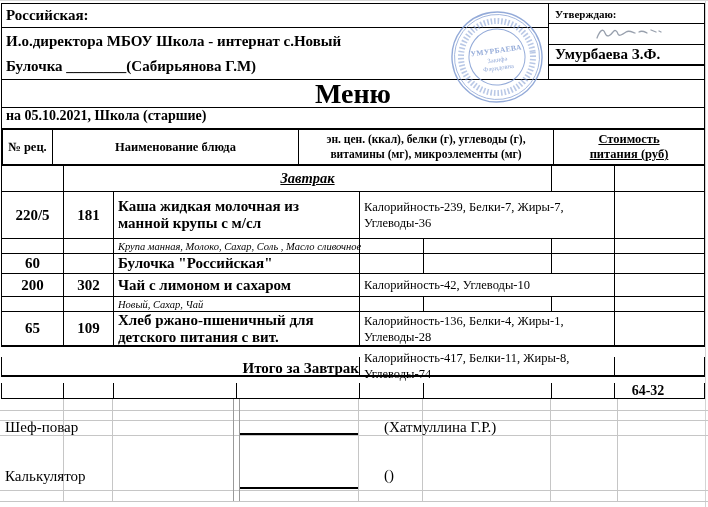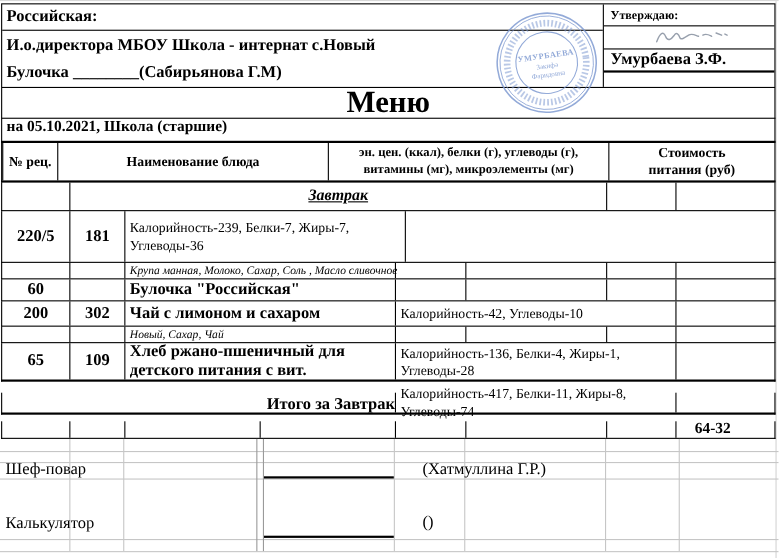--- a/index.html
+++ b/index.html
@@ -37,21 +37,21 @@
   
   .title-band{top:79px;height:28px;border-bottom:1px solid #000;
               align-items:center;justify-content:center;}
   .title-text{font-size:28px;font-weight:bold;line-height:26px;}
   .date-band{top:107px;height:22px;border-bottom:2px solid #000;}
   .date-text{font-weight:bold;font-size:14px;padding-left:4px;}
   
   .head-band{top:129px;height:36px;border-bottom:2px solid #000;}
   .hcell{justify-content:center;text-align:center;font-weight:bold;}
   .h-small{font-size:12.5px;} .h-nutr{font-size:11.5px;line-height:15px;}
-  .h-nutr span{max-width:232px;display:inline-block;} .h-cost{font-size:12.5px;line-height:15px;}
+  .h-nutr span{max-width:232px;display:inline-block;} .h-cost{font-size:12.5px;line-height:15px;text-decoration:underline;}
   .h-cost span{max-width:82px;display:inline-block;}
   
   .sec-band{top:165px;height:26px;border-bottom:1px solid #000;}
   .sec-merged{width:488px;justify-content:center;}
   .sec-text{font-weight:bold;font-style:italic;font-size:14.5px;text-decoration:underline;}
   .r-kasha{top:191px;height:47px;border-bottom:1px solid #000;}
   .r-ingr1{top:238px;height:15px;border-bottom:1px solid #000;}
   .r-bul{top:253px;height:20px;border-bottom:1px solid #000;}
   .r-chai{top:273px;height:23px;border-bottom:1px solid #000;}
   .r-ingr2{top:296px;height:15px;border-bottom:1px solid #000;}
@@ -134,20 +134,23 @@
     <div class="c sec-merged">
       <span class="sec-text">Завтрак</span>
     </div>
     <div class="c w4c"></div>
     <div class="c w5"></div>
   </div>
 
   <div class="band r-kasha">
     <div class="c first w1 num">220/5</div>
     <div class="c w2 num">181</div>
+    <div class="c w3 dish">
+        <span>Каша жидкая молочная из манной крупы с м/сл</span>
+      </div>
     <div class="c w4 nutr">
         <span>Калорийность-239, Белки-7, Жиры-7, Углеводы-36</span>
       </div>
     <div class="c w5"></div>
   </div>
 
   <div class="band r-ingr1">
     <div class="c first w1"></div>
     <div class="c w2"></div>
     <div class="c w3 ingr">Крупа манная, Молоко, Сахар, Соль , Масло сливочное</div>

